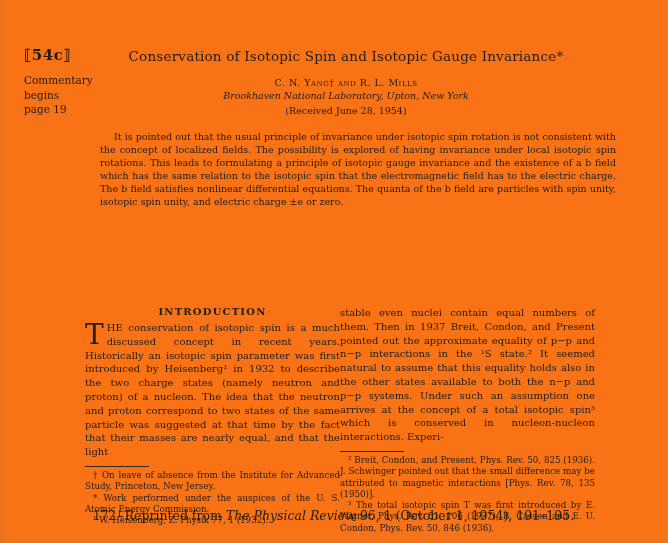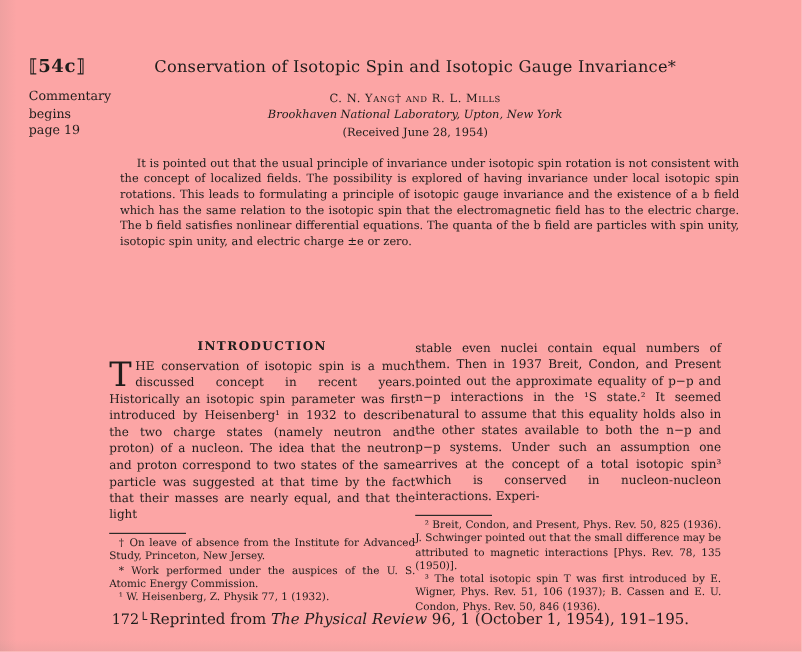--- a/index.html
+++ b/index.html
@@ -1,20 +1,20 @@
 <!DOCTYPE html>
 <html><head>
 <meta charset="utf-8">
 <style>
   * { margin:0; padding:0; box-sizing:border-box; }
   html,body { width:668px; height:543px; }
   body { font-family:"DejaVu Serif","Liberation Serif",serif; color:#1e1d1b; }
   .page {
     position:relative; width:668px; height:543px;
-    background:#fca5a5; overflow:hidden;
+    background:#f97316; overflow:hidden;
   }
   
   .page::before{
     content:""; position:absolute; inset:0; pointer-events:none;
     background:
       linear-gradient(90deg, rgba(120,120,115,0.10), rgba(0,0,0,0) 14px),
       linear-gradient(0deg, rgba(120,120,115,0.08), rgba(0,0,0,0) 10px);
   }
 
   .margin-block { position:absolute; left:24px; top:46px; width:72px; }
@@ -25,21 +25,21 @@
   .title { font-size:13.5px; font-weight:normal; letter-spacing:0.2px; }
   .authors { margin-top:13px; font-size:9.5px; font-variant:small-caps; letter-spacing:0.5px;text-align:center; }
   .affiliation { margin-top:2px; font-size:9.5px; font-style:italic; }
   .received { margin-top:4px; font-size:9.5px; }
 
   .abstract {
     position:absolute; left:100px; top:130px; width:516px;
     font-size:9.5px; line-height:13px; text-align:justify; text-indent:14px;
   }
 
-  .cols { position:absolute; left:85px; top:284px; width:522px; display:flex; gap:0;justify-content:center; }
+  .cols { position:absolute; left:85px; top:306px; width:522px; display:flex; gap:0; }
   .col { width:255px; }
   .section-heading { text-align:center; font-weight:bold; font-size:10px; letter-spacing:1.2px; margin-bottom:4px; }
   .body-par { font-size:10px; line-height:13.8px; text-align:justify; }
   .drop-cap { float:left; font-size:28px; line-height:23px; padding:2px 3px 0 0; }
   .fn-rule { width:64px; border-top:1px solid #2b2a28; margin:7px 0 3px; }
   .footnote { font-size:8.7px; line-height:11.3px; text-align:justify; text-indent:8px; }
 
   .footer { position:absolute; left:28px; top:508px; width:616px; display:flex; align-items:baseline; font-size:12.5px; }
   .page-number { width:88px; font-size:12px;text-align:right; }
   .reprint-line { white-space:nowrap; }

